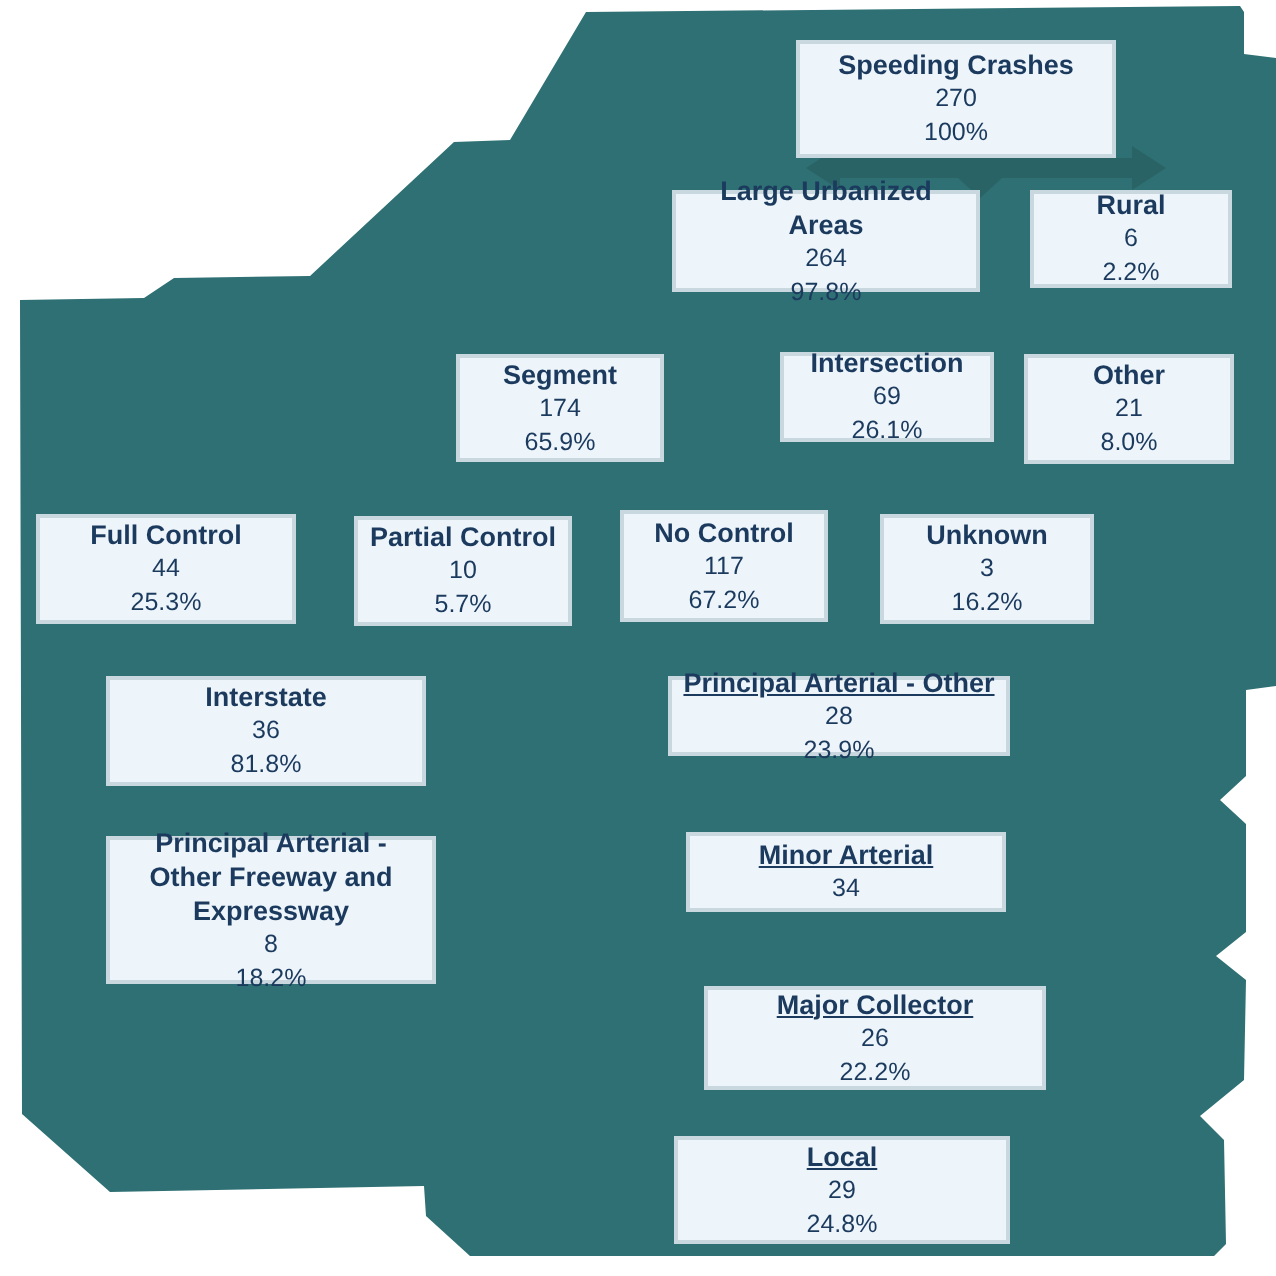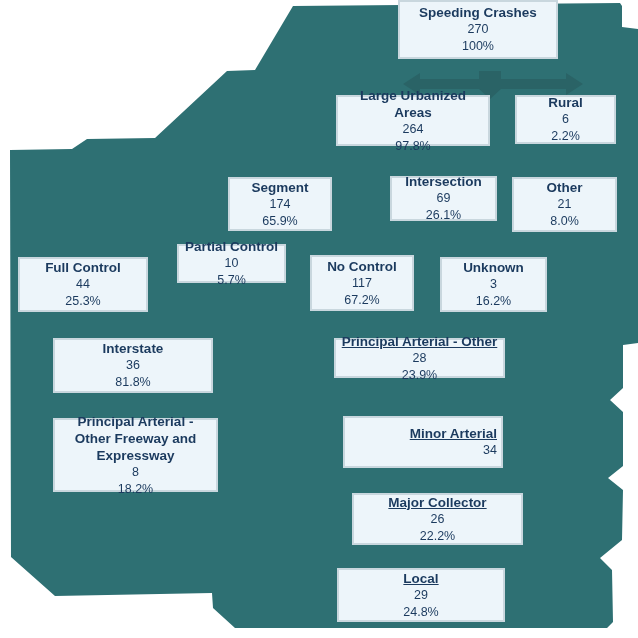--- a/index.html
+++ b/index.html
@@ -20,34 +20,34 @@
     box-sizing:border-box;
     color:var(--text,#1B3A5E);
     text-align:center;
     display:flex;flex-direction:column;justify-content:center;
     padding:2px 4px;
   }
   .node .t{font-weight:bold;font-size:13.5px;line-height:17px;}
   .node .v{font-size:12.5px;line-height:17px;}
   .node.link .t{text-decoration:underline;}
   
-  #n-speeding     {left:398px;top:0; width:160px;height:59px;}
+  #n-speeding     {left:398px;top:20px; width:160px;height:59px;}
   #n-lua          {left:336px;top:95px; width:154px;height:51px;}
   #n-rural        {left:515px;top:95px; width:101px;height:49px;}
   #n-segment      {left:228px;top:177px;width:104px;height:54px;}
   #n-intersection {left:360px;top:176px;width:107px;height:45px;margin-left:30px;}
   #n-other        {left:512px;top:177px;width:105px;height:55px;}
   #n-full         {left:18px; top:257px;width:130px;height:55px;}
-  #n-partial      {left:177px;top:244px;width:109px;height:39px;}
+  #n-partial      {left:177px;top:258px;width:109px;height:55px;}
   #n-nocontrol    {left:310px;top:255px;width:104px;height:56px;}
   #n-unknown      {left:440px;top:257px;width:107px;height:55px;}
   #n-interstate   {left:53px; top:338px;width:160px;height:55px;}
   #n-paofe        {left:53px; top:418px;width:165px;height:74px;}
   #n-pao          {left:334px;top:338px;width:171px;height:40px;}
-  #n-minor        {left:343px;top:416px;width:160px;height:52px;text-align:right;}
+  #n-minor        {left:343px;top:416px;width:160px;height:40px;}
   #n-major        {left:352px;top:493px;width:171px;height:52px;}
   #n-local        {left:337px;top:568px;width:168px;height:54px;}
 </style>
 </head>
 <body>
 
 <div id="canvas">
 
   <svg id="blob-svg" viewBox="0 0 638 638">
     <path class="blob" d="M293,6 L620,3 L622,6 L622,27 L638,29 L638,343 L623,345 L623,388 L610,400 L623,412

